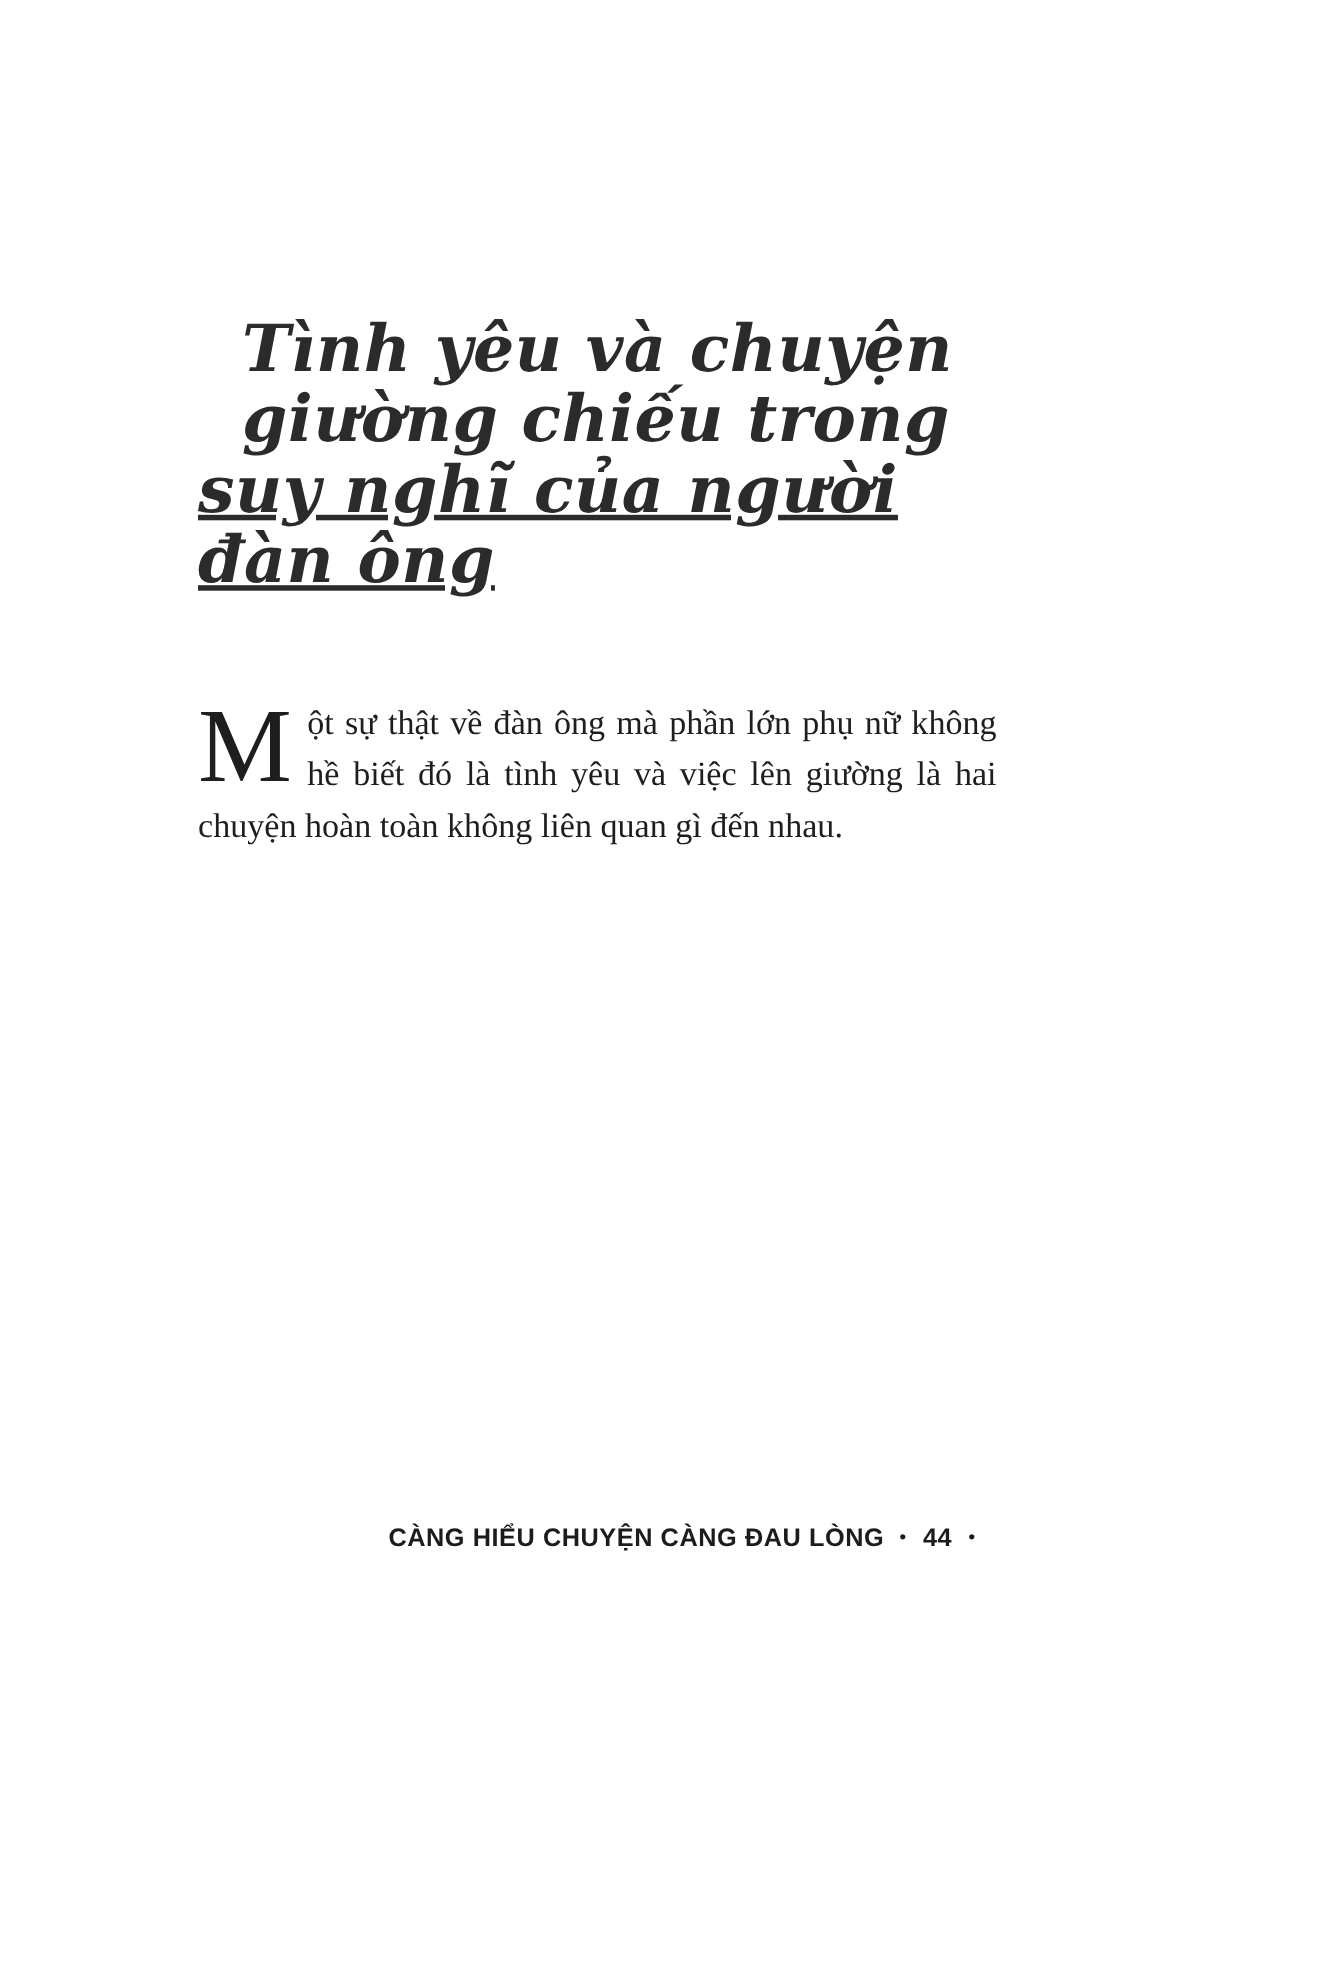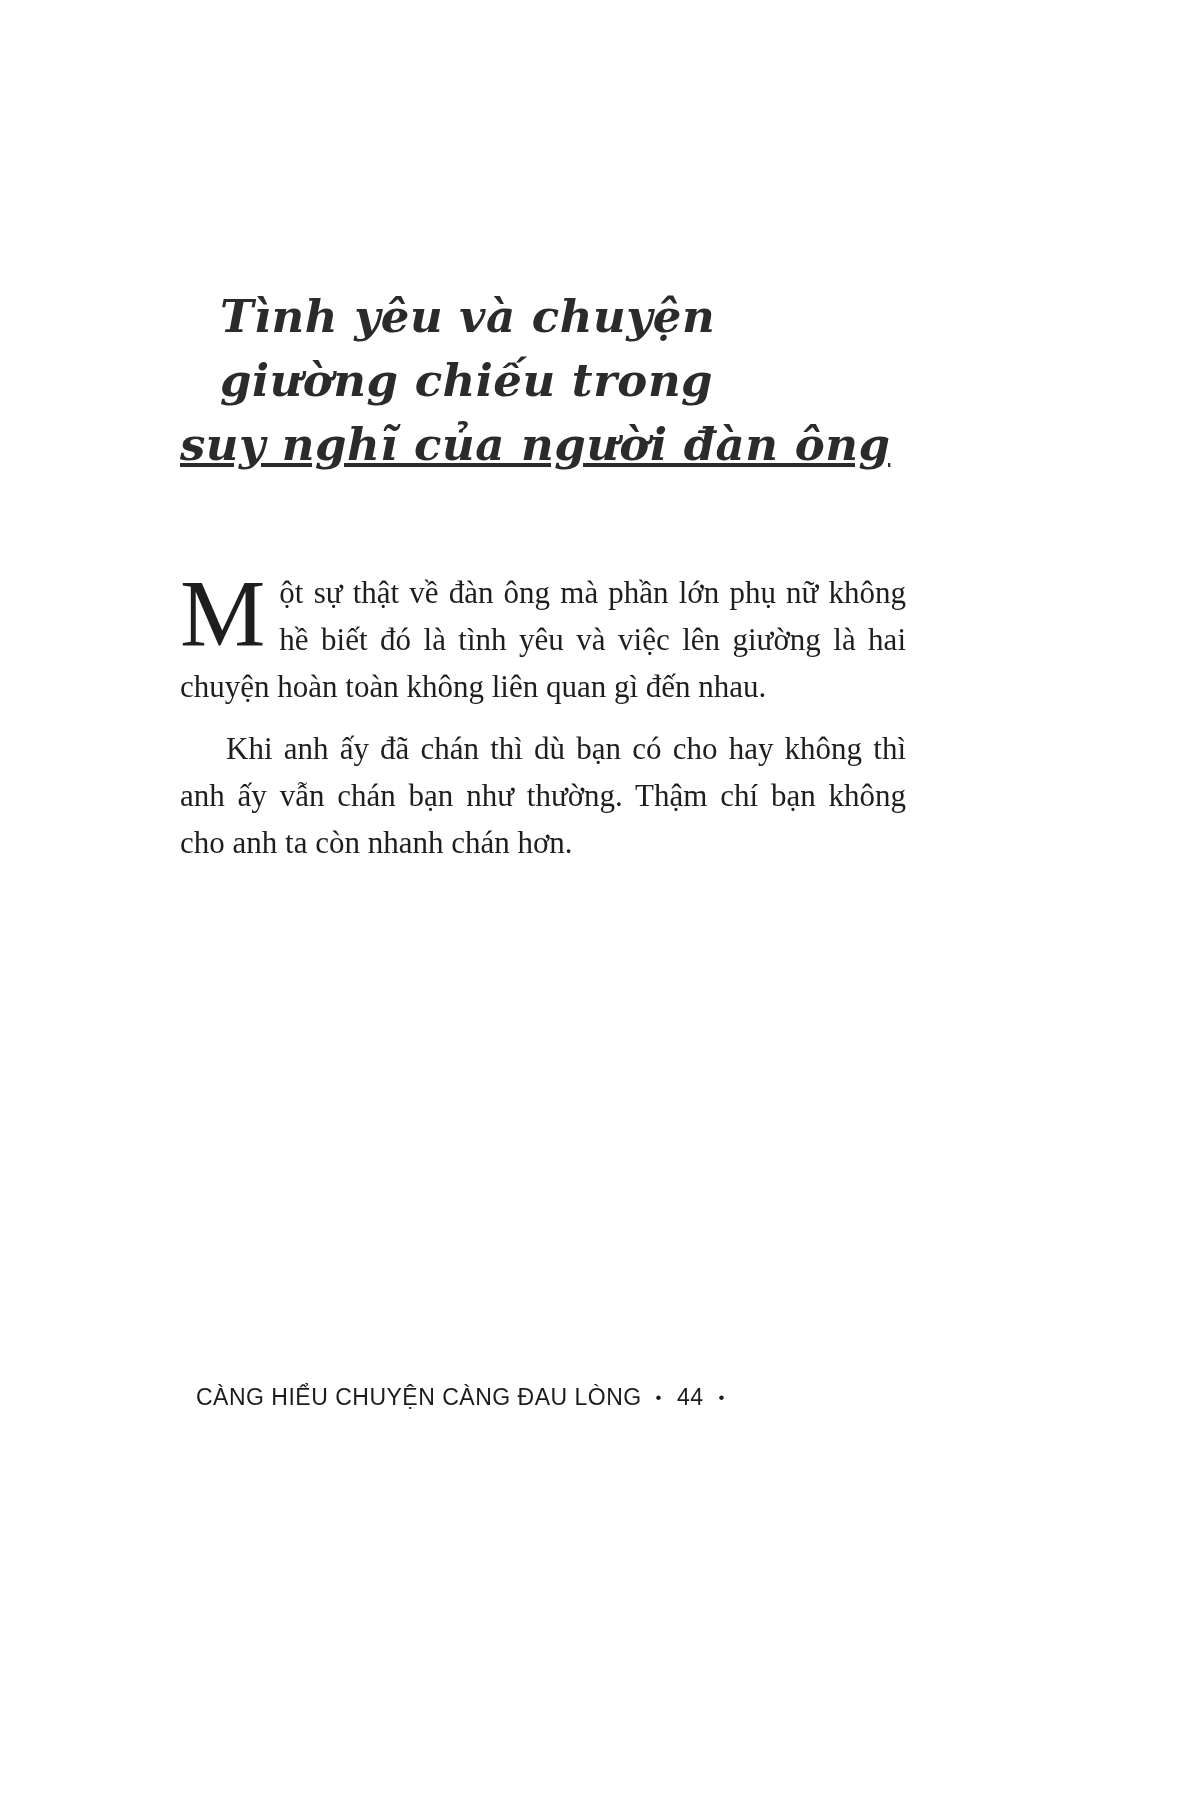--- a/index.html
+++ b/index.html
@@ -23,21 +23,21 @@
     .text-block {
       position: absolute;
       left: 180px;
       top: 285px;
       width: 726px;
     }
     .chapter-title {
       font-family: "DejaVu Serif", serif;
       font-style: italic;
       font-weight: 600;
-      font-size: 45px;
+      font-size: 59px;
       line-height: 64px;
       color: #2b2b2b;
       margin: 0 0 92px 0;
       letter-spacing: 0.5px;
     }
     .title-line1 {
       display: block;
       padding-left: 40px;
     }
     .title-line2 {
@@ -60,26 +60,26 @@
     .dropcap {
       float: left;
       font-size: 96px;
       line-height: 80px;
       padding: 5px 14px 0 0;
       font-weight: 400;
       color: #1e1e1e;
     }
     .page-footer {
       position: absolute;
-      left: 196px;
+      left: 168px;
       top: 1384px;
       width: 726px;
-      text-align: left;
+      text-align: right;
       font-family: "Liberation Sans", sans-serif;
-      font-weight: normal;
+      font-weight: bold;
       font-size: 23px;
       letter-spacing: 0.5px;
       color: #1c1c1c;
       white-space: nowrap;
     }
     .page-footer .bullet {
       font-size: 17px;
       vertical-align: 2px;
       padding: 0 7px;
     }
@@ -100,21 +100,20 @@
     </h1>
 
     <div class="body-text">
 
       <p class="para first">
         <span class="dropcap">M</span><span>ột sự thật về đàn ông mà phần lớn phụ nữ không hề biết đó là tình yêu và việc lên giường là hai chuyện hoàn toàn không liên quan gì đến nhau.</span>
       </p>
 
 
 
-      <p class="para">Khi anh ấy đã chán thì dù bạn có cho hay không thì anh ấy vẫn chán bạn như thường. Thậm chí bạn không cho anh ta còn nhanh chán hơn.</p>
 
     </div>
   </div>
 
   <div class="page-footer">
     <span>CÀNG HIỂU CHUYỆN CÀNG ĐAU LÒNG</span>
     <span class="bullet">•</span>
     <span class="page-num">44</span>
     <span class="bullet">•</span>
   </div>

